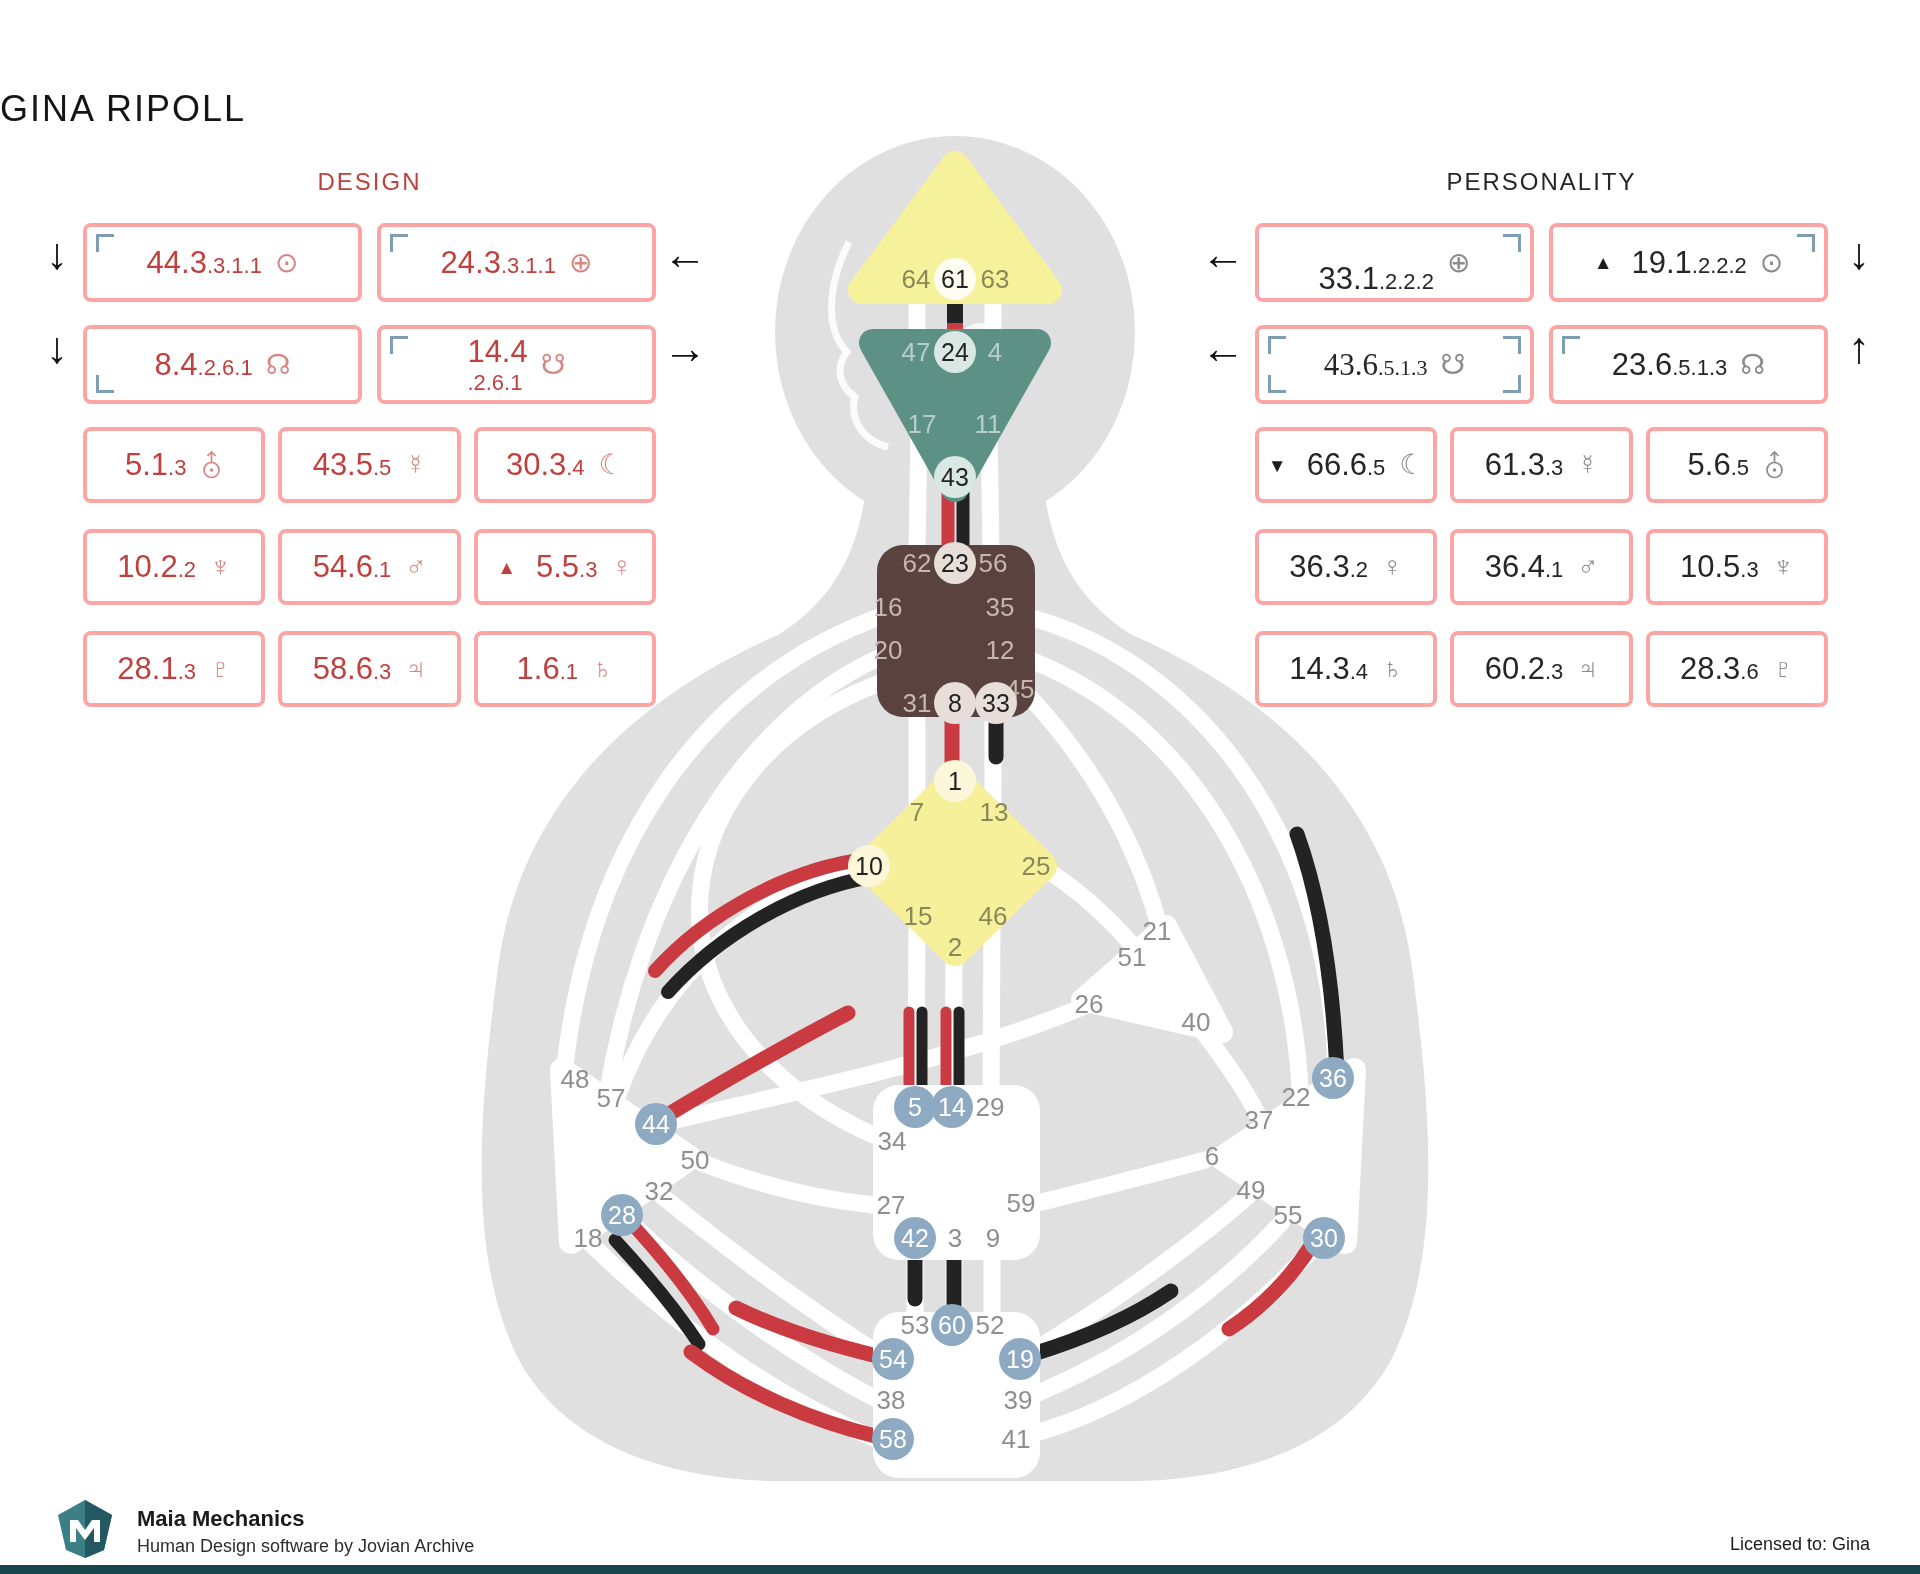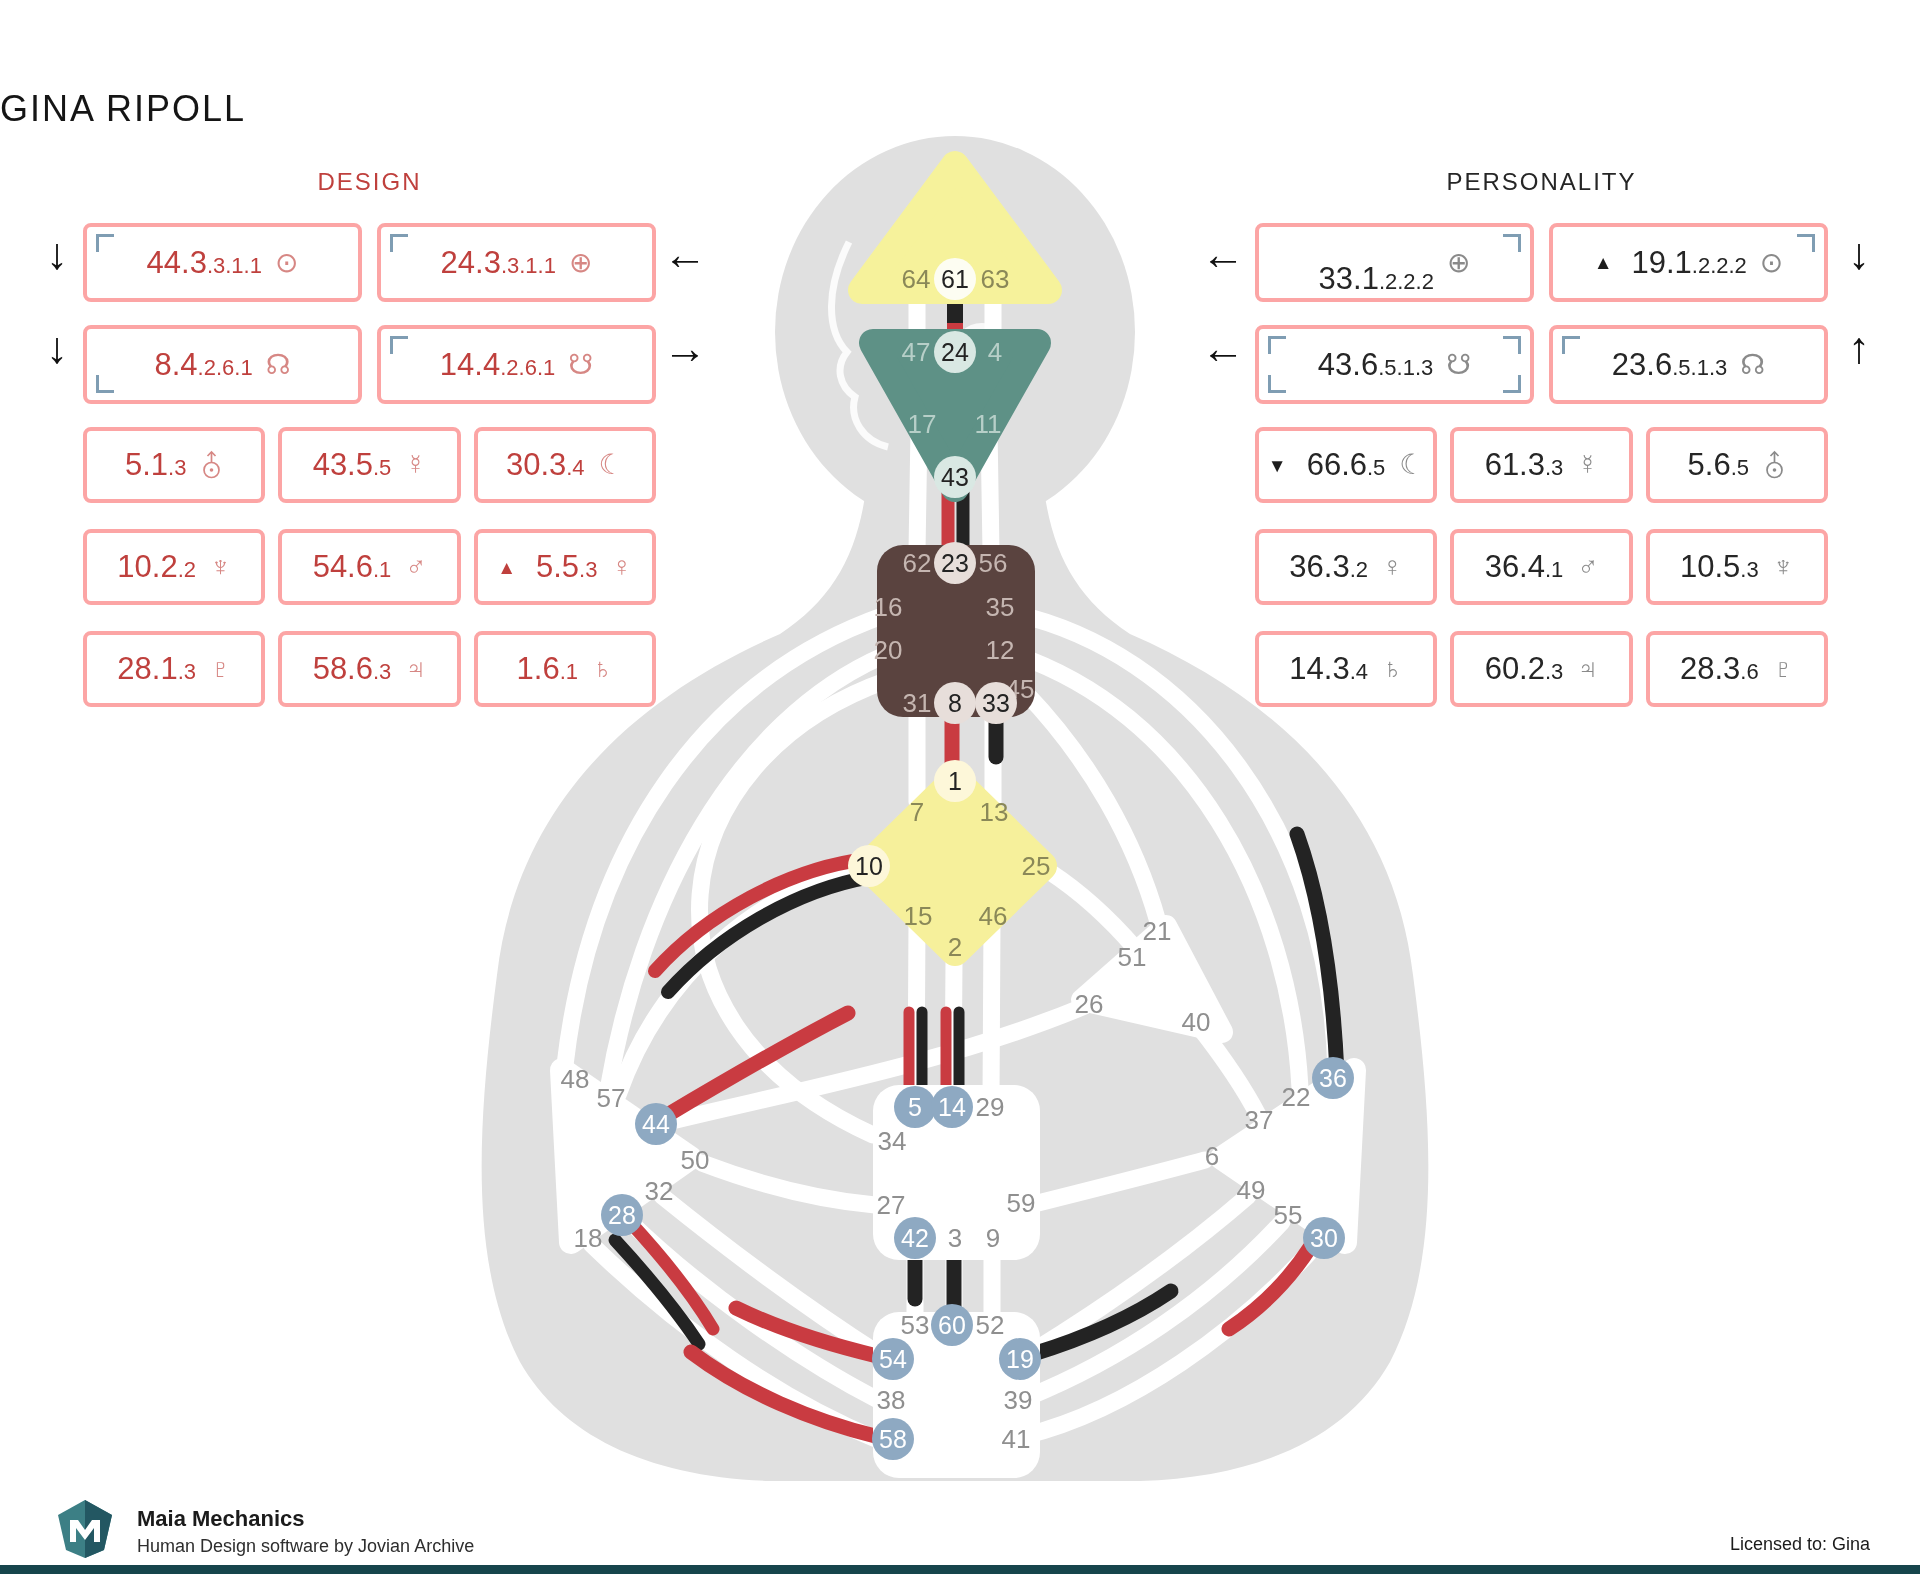--- a/index.html
+++ b/index.html
@@ -234,21 +234,21 @@
           <div class="cell">
             <span class="bk bl"></span>
             <span class="nums" style="color: rgb(191, 64, 61);">
               <span class="main">8.4</span>
               <span class="sub">.2.6.1</span>
             </span>
             <span class="glyph" style="color: rgb(205, 106, 102);">☊</span>
           </div>
           <div class="cell">
             <span class="bk tl"></span>
-            <span class="nums" style="color: rgb(191, 64, 61);">
+            <span class="nums" style="color: rgb(191, 64, 61); flex-direction: column;">
               <span class="main">14.4</span>
               <span class="sub">.2.6.1</span>
             </span>
             <span class="glyph" style="color: rgb(205, 106, 102);">☋</span>
           </div>
         </div>
         <div class="prow three">
           <div class="cell">
             <span class="nums" style="color: rgb(191, 64, 61);">
               <span class="main">5.1</span>
@@ -349,21 +349,21 @@
             </span>
             <span class="glyph" style="color: rgb(110, 110, 110);">⊙</span>
           </div>
         </div>
         <div class="prow two">
           <div class="cell">
             <span class="bk tl"></span>
             <span class="bk tr"></span>
             <span class="bk bl"></span>
             <span class="bk br"></span>
-            <span class="nums" style="color: rgb(38, 38, 38);">
+            <span class="nums" style="color: rgb(38, 38, 38); font-family: Liberation Serif, serif;">
               <span class="main">43.6</span>
               <span class="sub">.5.1.3</span>
             </span>
             <span class="glyph" style="color: rgb(110, 110, 110);">☋</span>
           </div>
           <div class="cell">
             <span class="bk tl"></span>
             <span class="nums" style="color: rgb(38, 38, 38);">
               <span class="main">23.6</span>
               <span class="sub">.5.1.3</span>

